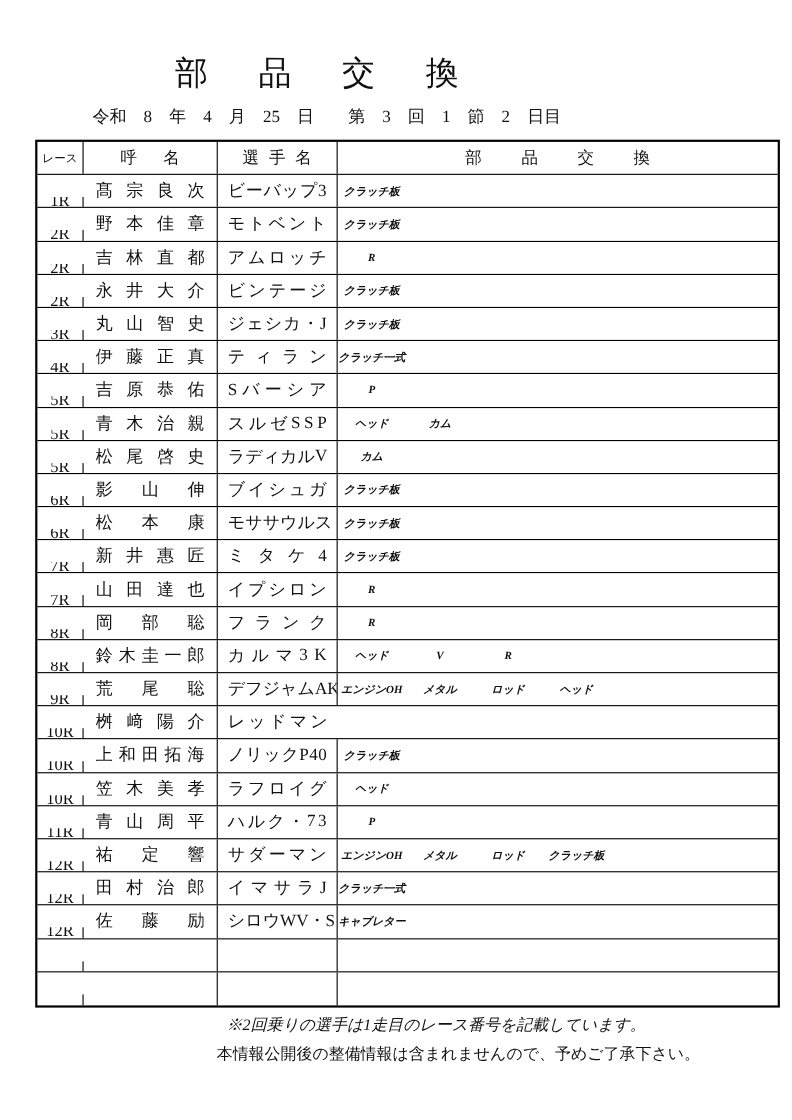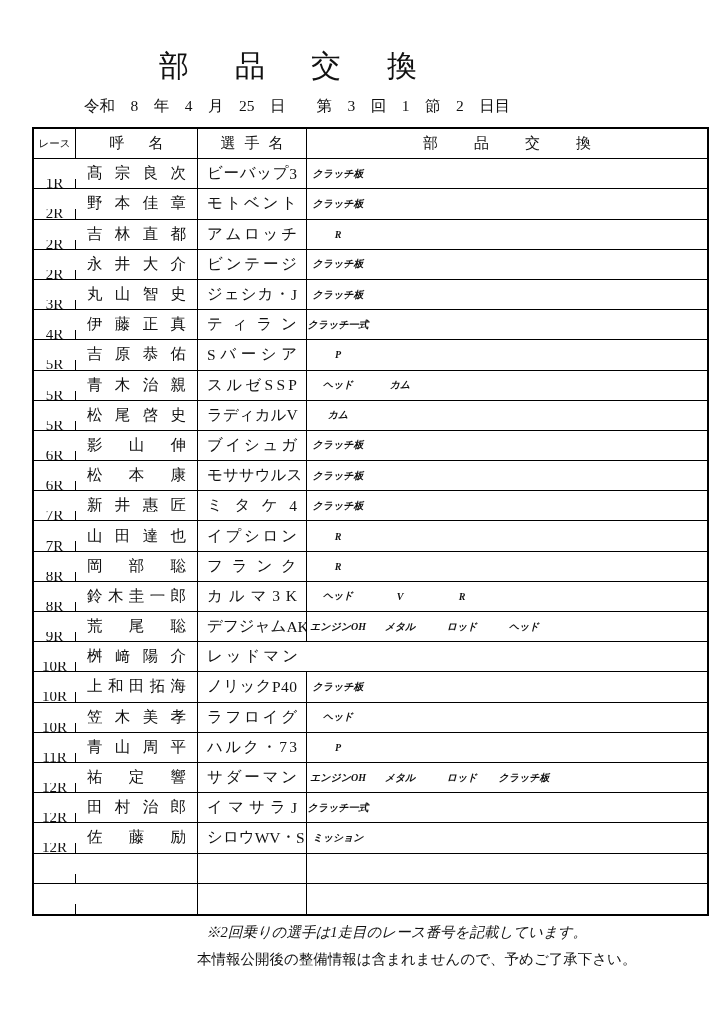--- a/index.html
+++ b/index.html
@@ -502,21 +502,21 @@
           <div class="cell c-machine">
             <div class="">シ</div>
             <div class="">ロ</div>
             <div class="">ウ</div>
             <div class="">W</div>
             <div class="">V</div>
             <div class="">・</div>
             <div class="">S</div>
           </div>
           <div class="cell c-parts">
-            <div class="parts-slot">ミッション</div>
+            <div class="parts-slot">キャブレター</div>
           </div>
         </div>
         <div class="trow">
           <div class="cell c-race"></div>
           <div class="cell c-name"></div>
           <div class="cell c-machine"></div>
           <div class="cell c-parts"></div>
         </div>
         <div class="trow">
           <div class="cell c-race"></div>

